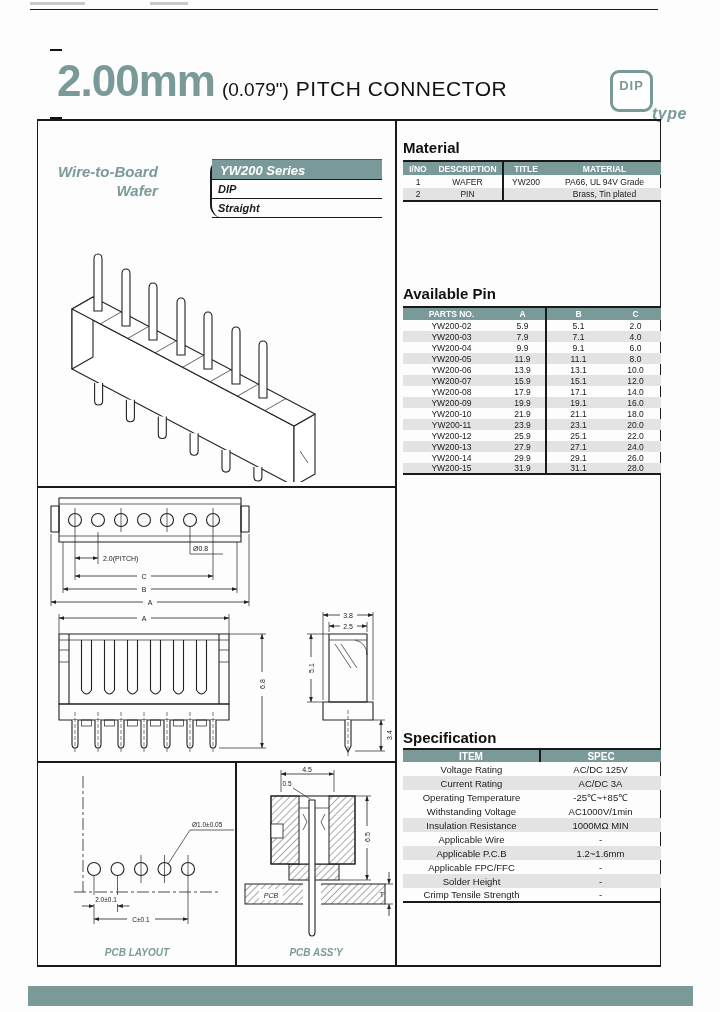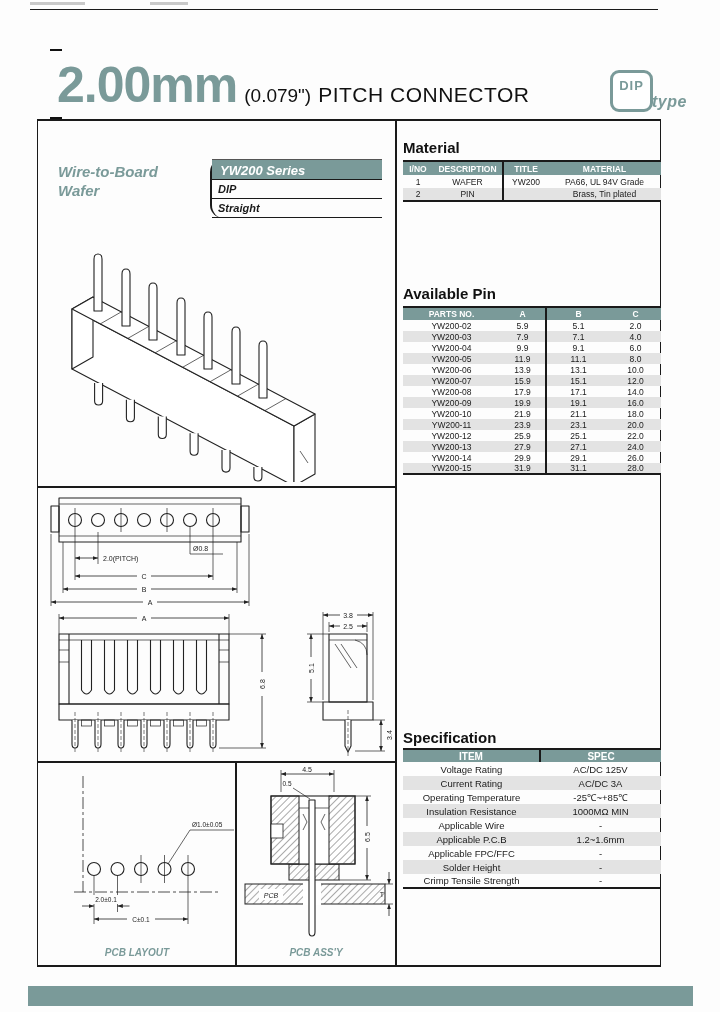--- a/index.html
+++ b/index.html
@@ -6,31 +6,31 @@
   * { margin:0; padding:0; box-sizing:border-box; }
   body { background:#fff; }
   #page { position:relative; width:720px; height:1012px; background:#fdfdfd;
           font-family:"Liberation Sans", sans-serif; color:var(--ink); overflow:hidden; }
   .hl, .vl { position:absolute; background:var(--ink); }
   .artifact { position:absolute; background:#c9c9c9; height:3px; }
   .tick { position:absolute; background:#111; width:12px; height:2px; }
 
   
   .title-row { position:absolute; left:57px; top:56px; display:flex; align-items:baseline; gap:7px; white-space:nowrap; }
-  .t-big  { font-size:50px; font-weight:bold; color:var(--accent); letter-spacing:-1px; }
+  .t-big  { font-size:44px; font-weight:bold; color:var(--accent); letter-spacing:-1px; }
   .t-inch { font-size:19px; color:#111; }
   .t-rest { font-size:21px; color:#111; letter-spacing:0.5px; }
   .badge { position:absolute; left:610px; top:70px; width:43px; height:42px;
            border:3px solid var(--accent); border-radius:9px; text-align:center; color:var(--accent); background:#fff; }
   .badge .b1 { font-size:13px; font-weight:bold; letter-spacing:1px; margin-top:5px; }
-  .badge .b2 { font-size:16px; font-weight:bold; letter-spacing:0.5px; margin-top:0px; font-style:italic;padding-left:39px; }
+  .badge .b2 { font-size:16px; font-weight:bold; letter-spacing:0.5px; margin-top:12px; font-style:italic;padding-left:39px; }
 
   
   .cat { position:absolute; left:58px; top:162px; font-size:15px; font-weight:bold; font-style:italic;
-         color:var(--accent); line-height:19px; }
+         color:var(--accent); line-height:19px;text-align:right; }
   .series-box { position:absolute; left:210px; top:159px; width:172px; border-left:2px solid var(--ink);border-radius:13px; }
   .series-head { height:21px; background:var(--accent); color:#fff; font-style:italic; font-weight:bold;
                  font-size:13px; line-height:21px; padding-left:8px; border-top:1px solid #555; border-bottom:1.5px solid var(--ink); }
   .series-row { height:19px; font-size:11px; font-weight:bold; font-style:italic; line-height:19px;
                 padding-left:6px; border-bottom:1.5px solid var(--ink); }
 
   
   .sec-h { position:absolute; left:403px; font-size:15px; font-weight:bold; color:#111; }
 
   
@@ -493,20 +493,24 @@
           <td class="spec-cell">AC/DC 125V</td>
         </tr>
         <tr class="alt">
           <td class="item-cell">Current Rating</td>
           <td class="spec-cell">AC/DC 3A</td>
         </tr>
         <tr>
           <td class="item-cell">Operating Temperature</td>
           <td class="spec-cell">-25℃~+85℃</td>
         </tr>
+        <tr>
+          <td class="item-cell">Withstanding Voltage</td>
+          <td class="spec-cell">AC1000V/1min</td>
+        </tr>
         <tr class="alt">
           <td class="item-cell">Insulation Resistance</td>
           <td class="spec-cell">1000MΩ MIN</td>
         </tr>
         <tr>
           <td class="item-cell">Applicable Wire</td>
           <td class="spec-cell">-</td>
         </tr>
         <tr class="alt">
           <td class="item-cell">Applicable P.C.B</td>

